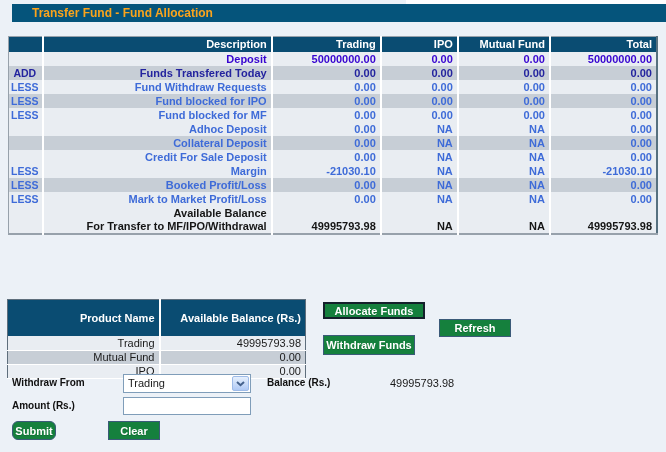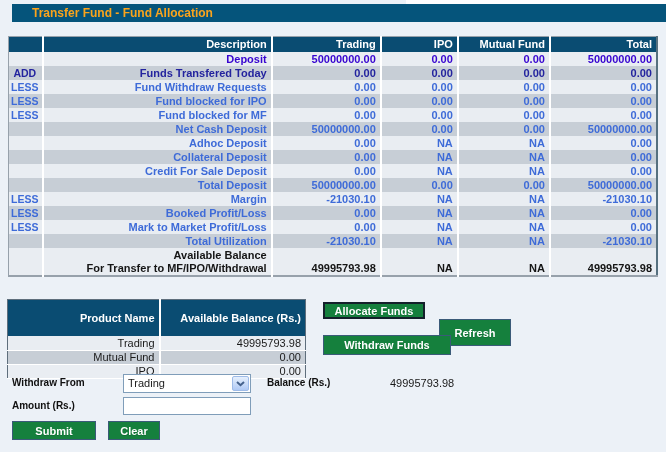--- a/index.html
+++ b/index.html
@@ -64,23 +64,23 @@
 
   
   .btn {
     position:absolute; background:#15803d; color:#FFFFFF;
     font-family:inherit; font-size:11px; font-weight:bold;
     display:flex; align-items:center; justify-content:center;
     border:1px solid #3A5A78; cursor:pointer;
     text-shadow:0 1px 0 rgba(0,0,0,0.15);
   }
   .btn-allocate { left:323px; top:302px; width:102px; height:17px; border:2px solid #14202B; }
-  .btn-refresh  { left:439px; top:319px; width:72px;  height:27px; }
-  .btn-withdraw { left:323px; top:335px; width:128px; height:20px; }
-  .btn-submit   { left:12px;  top:421px; width:84px;  height:19px; }
+  .btn-refresh  { left:439px; top:319px; width:72px;  height:18px; }
+  .btn-withdraw { left:323px; top:335px; width:92px; height:20px; }
+  .btn-submit   { left:12px;  top:421px; width:44px;  height:19px;border-radius:6px; }
   .btn-clear    { left:108px; top:421px; width:52px;  height:19px; }
 
   
   .lbl { position:absolute; font-size:10px; font-weight:bold; color:#101010; }
   .lbl-wfrom  { left:12px;  top:377px; }
   .lbl-bal    { left:267px; top:377px; }
   .lbl-amount { left:12px;  top:400px; }
   .val-bal    { position:absolute; left:390px; top:377px; font-size:11px; color:#1A1A1A; }
 
   .combo {
@@ -160,59 +160,43 @@
           <td class="ar">0.00</td>
         </tr>
         <tr class="r-light t-blue">
           <td class="c-prefix">LESS</td>
           <td class="al">Fund blocked for MF</td>
           <td class="ar">0.00</td>
           <td class="ar">0.00</td>
           <td class="ar">0.00</td>
           <td class="ar">0.00</td>
         </tr>
+        <tr class="r-light t-blue">
+          <td class="c-prefix"></td>
+          <td class="al">Adhoc Deposit</td>
+          <td class="ar">0.00</td>
+          <td class="ar">NA</td>
+          <td class="ar">NA</td>
+          <td class="ar">0.00</td>
+        </tr>
         <tr class="r-gray t-blue">
           <td class="c-prefix"></td>
-          <td class="al">Net Cash Deposit</td>
-          <td class="ar">50000000.00</td>
-          <td class="ar">0.00</td>
-          <td class="ar">0.00</td>
-          <td class="ar">50000000.00</td>
-        </tr>
-        <tr class="r-light t-blue">
-          <td class="c-prefix"></td>
-          <td class="al">Adhoc Deposit</td>
-          <td class="ar">0.00</td>
-          <td class="ar">NA</td>
-          <td class="ar">NA</td>
-          <td class="ar">0.00</td>
-        </tr>
-        <tr class="r-gray t-blue">
-          <td class="c-prefix"></td>
           <td class="al">Collateral Deposit</td>
           <td class="ar">0.00</td>
           <td class="ar">NA</td>
           <td class="ar">NA</td>
           <td class="ar">0.00</td>
         </tr>
         <tr class="r-light t-blue">
           <td class="c-prefix"></td>
           <td class="al">Credit For Sale Deposit</td>
           <td class="ar">0.00</td>
           <td class="ar">NA</td>
           <td class="ar">NA</td>
           <td class="ar">0.00</td>
-        </tr>
-        <tr class="r-gray t-blue">
-          <td class="c-prefix"></td>
-          <td class="al">Total Deposit</td>
-          <td class="ar">50000000.00</td>
-          <td class="ar">0.00</td>
-          <td class="ar">0.00</td>
-          <td class="ar">50000000.00</td>
         </tr>
         <tr class="r-light t-blue">
           <td class="c-prefix">LESS</td>
           <td class="al">Margin</td>
           <td class="ar">-21030.10</td>
           <td class="ar">NA</td>
           <td class="ar">NA</td>
           <td class="ar">-21030.10</td>
         </tr>
         <tr class="r-gray t-blue">
@@ -223,28 +207,20 @@
           <td class="ar">NA</td>
           <td class="ar">0.00</td>
         </tr>
         <tr class="r-light t-blue">
           <td class="c-prefix">LESS</td>
           <td class="al">Mark to Market Profit/Loss</td>
           <td class="ar">0.00</td>
           <td class="ar">NA</td>
           <td class="ar">NA</td>
           <td class="ar">0.00</td>
-        </tr>
-        <tr class="r-gray t-blue">
-          <td class="c-prefix"></td>
-          <td class="al">Total Utilization</td>
-          <td class="ar">-21030.10</td>
-          <td class="ar">NA</td>
-          <td class="ar">NA</td>
-          <td class="ar">-21030.10</td>
         </tr>
         <tr class="r-light t-black">
           <td class="c-prefix"></td>
           <td class="al">Available Balance</td>
           <td class="ar"></td>
           <td class="ar"></td>
           <td class="ar"></td>
           <td class="ar"></td>
         </tr>
         <tr class="r-light t-black">

